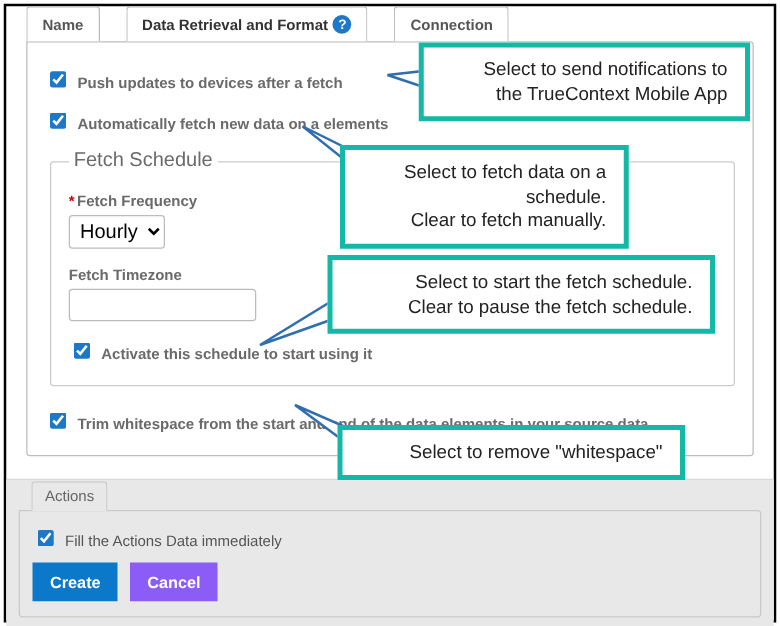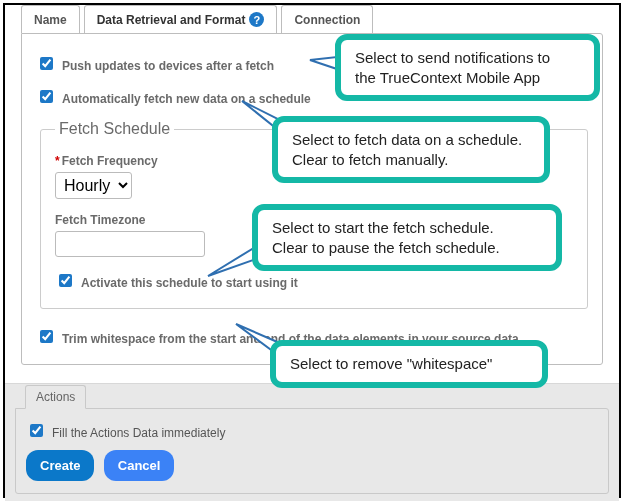--- a/index.html
+++ b/index.html
@@ -18,21 +18,21 @@
     position: absolute;
     left: 3px; top: 3px;
     width: 618px; height: 495px;
     border: 2px solid #000;
   }
   .content-area {
     padding: 0 10px 0 10px;
   }
   .tabs {
     display: flex;
-    gap: 0;
+    gap: 17px;
     margin-left: 6px;
     text-align: center;
   }
   .tab {
     border: 1px solid #bdbdbd;
     border-bottom: none;
     padding: 6px 12px;
     margin-right: 4px;
     background: #fff;
     border-radius: 3px 3px 0 0;
@@ -134,40 +134,40 @@
     top: 1px;
   }
   .actions-body {
     border: 1px solid #c9c9c9;
     border-radius: 0 3px 3px 3px;
     padding: 12px 10px;
   }
   .btn-row { margin-top: 10px; }
   .btn {
     border: none;
-    border-radius: 12px;
+    border-radius: 0;
     padding: 8px 14px;
     color: #fff;
     font-weight: bold;
     font-size: 13px;
     cursor: pointer;
   }
   .btn-primary { background: #0b78c9; }
-  .btn-danger { background: #3b82f6; margin-left: 6px; }
+  .btn-danger { background: #8b5cf6; margin-left: 6px; }
 
   
   .callout {
     position: absolute;
     background: #fff;
-    border: 6px solid #14b8a6;
-    border-radius: 12px;
+    border: 4px solid #14b8a6;
+    border-radius: 0;
     padding: 8px 14px;
     font-size: 15px;
     color: #222;
-    text-align: left;
+    text-align: right;
     line-height: 1.3;
     z-index: 10;
   }
   .tail {
     position: absolute;
     z-index: 9;
   }
 </style>
 </head>
 <body>
@@ -190,21 +190,21 @@
 
     <div class="panel">
 
       <div class="checkbox-row">
         <input type="checkbox" checked="" style="">
         <span class="lbl">Push updates to devices after a fetch</span>
       </div>
 
       <div class="checkbox-row">
         <input type="checkbox" checked="" style="">
-        <span class="lbl">Automatically fetch new data on a schedule</span>
+        <span class="lbl">Automatically fetch new data on a elements</span>
       </div>
 
       <fieldset class="schedule">
         <legend>Fetch Schedule</legend>
 
         <label class="field-label">
           <span class="req">*</span><span>Fetch Frequency</span>
         </label>
         <select class="freq">
           <option>Hourly</option>
@@ -245,28 +245,28 @@
 
 </div>
 
 <div class="callout" style="left:335px; top:34px; width:265px;">
   <span>Select to send notifications to</span><br><span>the TrueContext Mobile App</span>
 </div>
 <svg class="tail" style="left:308px; top:50px;" width="40" height="30">
   <polygon points="38,6 38,22 2,10" fill="#fff" stroke="#2f6fb0" stroke-width="2"></polygon>
 </svg>
 
-<div class="callout" style="left:272px; top:116px; width:278px;">
+<div class="callout" style="left:272px; top:116px; width:231px;">
   <span>Select to fetch data on a schedule.</span><br><span>Clear to fetch manually.</span>
 </div>
 <svg class="tail" style="left:238px; top:97px;" width="48" height="38">
   <polygon points="44,24 44,36 4,4" fill="#fff" stroke="#2f6fb0" stroke-width="2"></polygon>
 </svg>
 
-<div class="callout" style="left:252px; top:204px; width:310px;">
+<div class="callout" style="left:262px; top:204px; width:310px;">
   <span>Select to start the fetch schedule.</span><br><span>Clear to pause the fetch schedule.</span>
 </div>
 <svg class="tail" style="left:204px; top:232px;" width="70" height="48">
   <polygon points="66,6 66,22 4,44" fill="#fff" stroke="#2f6fb0" stroke-width="2"></polygon>
 </svg>
 
 <div class="callout" style="left:270px; top:340px; width:278px;">
   <span>Select to remove "whitespace"</span><br>
 </div>
 <svg class="tail" style="left:232px; top:320px;" width="54" height="40">

